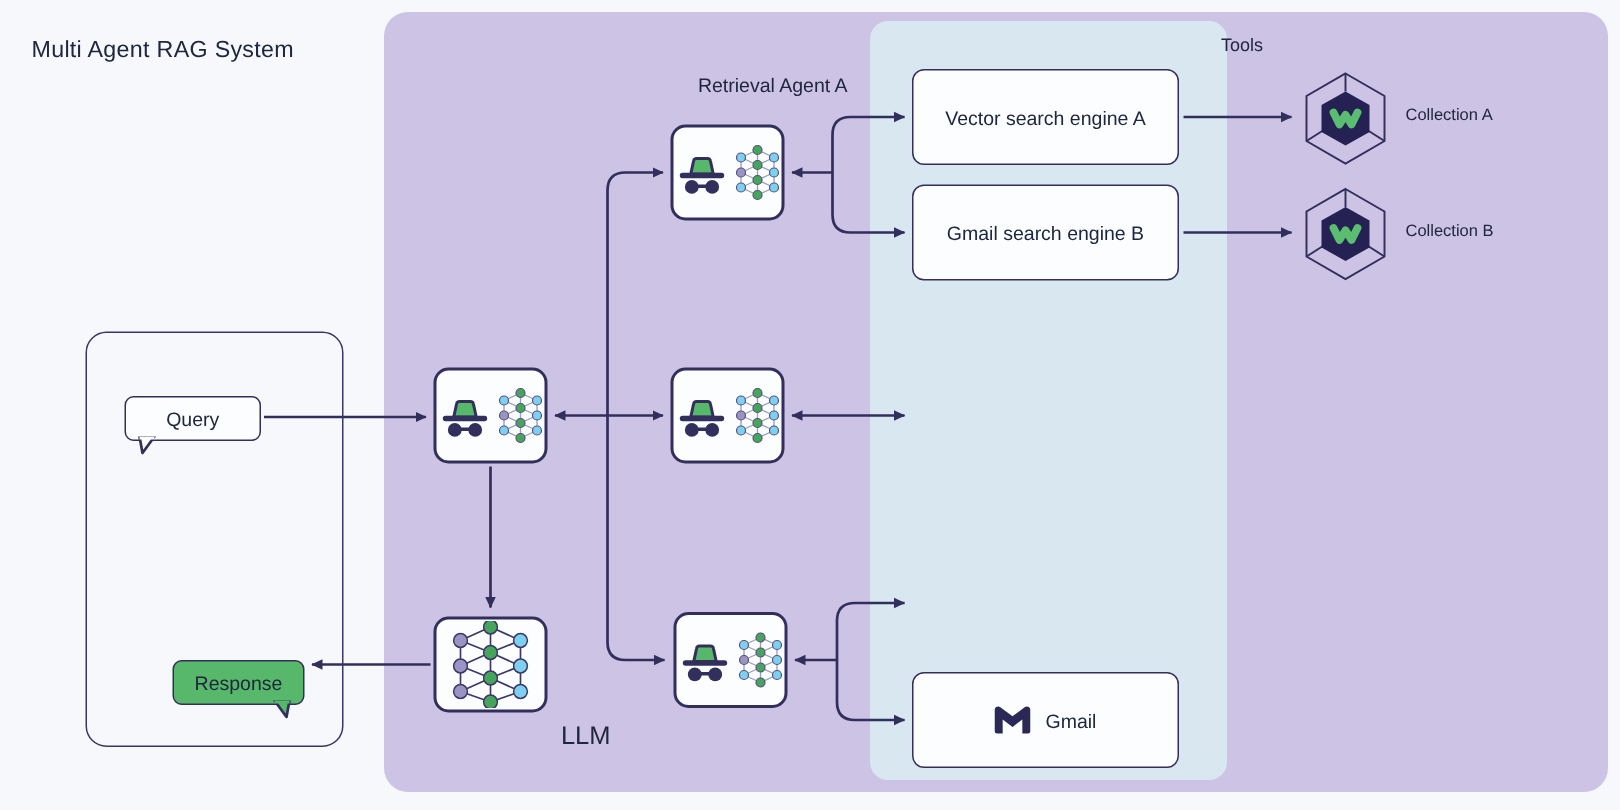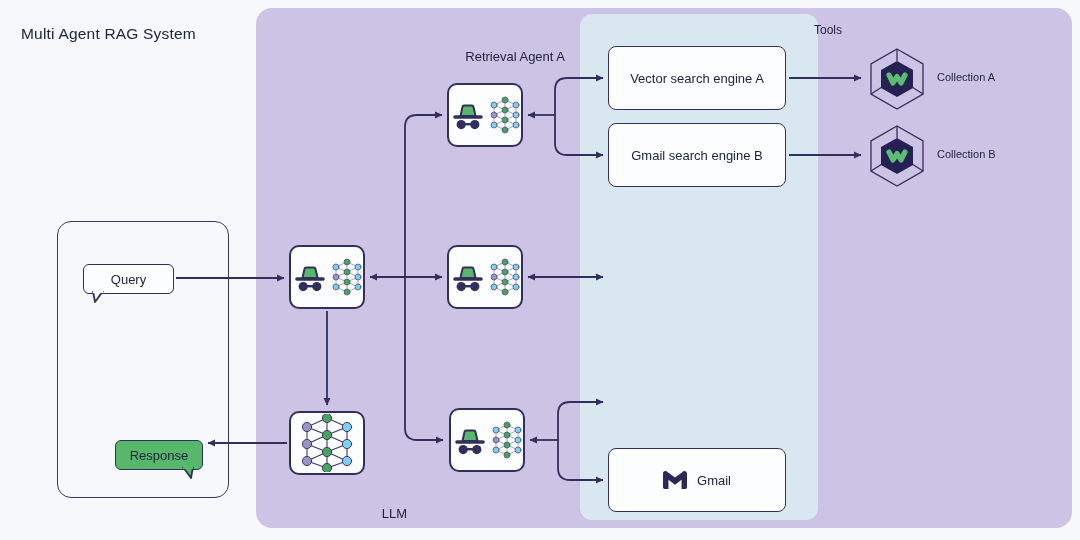--- a/index.html
+++ b/index.html
@@ -204,21 +204,21 @@
     <svg width="30" height="38">
         <use href="#mininet"></use>
       </svg>
   </div>
 
   <div class="agentbox" style="left:289px;top:411px">
     <svg width="52" height="58">
         <use href="#bignet"></use>
       </svg>
   </div>
-  <div class="node-label" style="left:247px;top:506px;font-size:13px">LLM</div>
+  <div class="node-label" style="left:247px;top:481px;font-size:17px">LLM</div>
 
   <div class="toolbox" style="top:46px">
     <span>Vector search engine A</span>
   </div>
   <div class="toolbox" style="top:123px">
     <span>Gmail search engine B</span>
   </div>
   <div class="toolbox" style="top:448px">
     <svg width="24" height="24" viewBox="0 0 24 24">
         <use href="#gmailg"></use>

